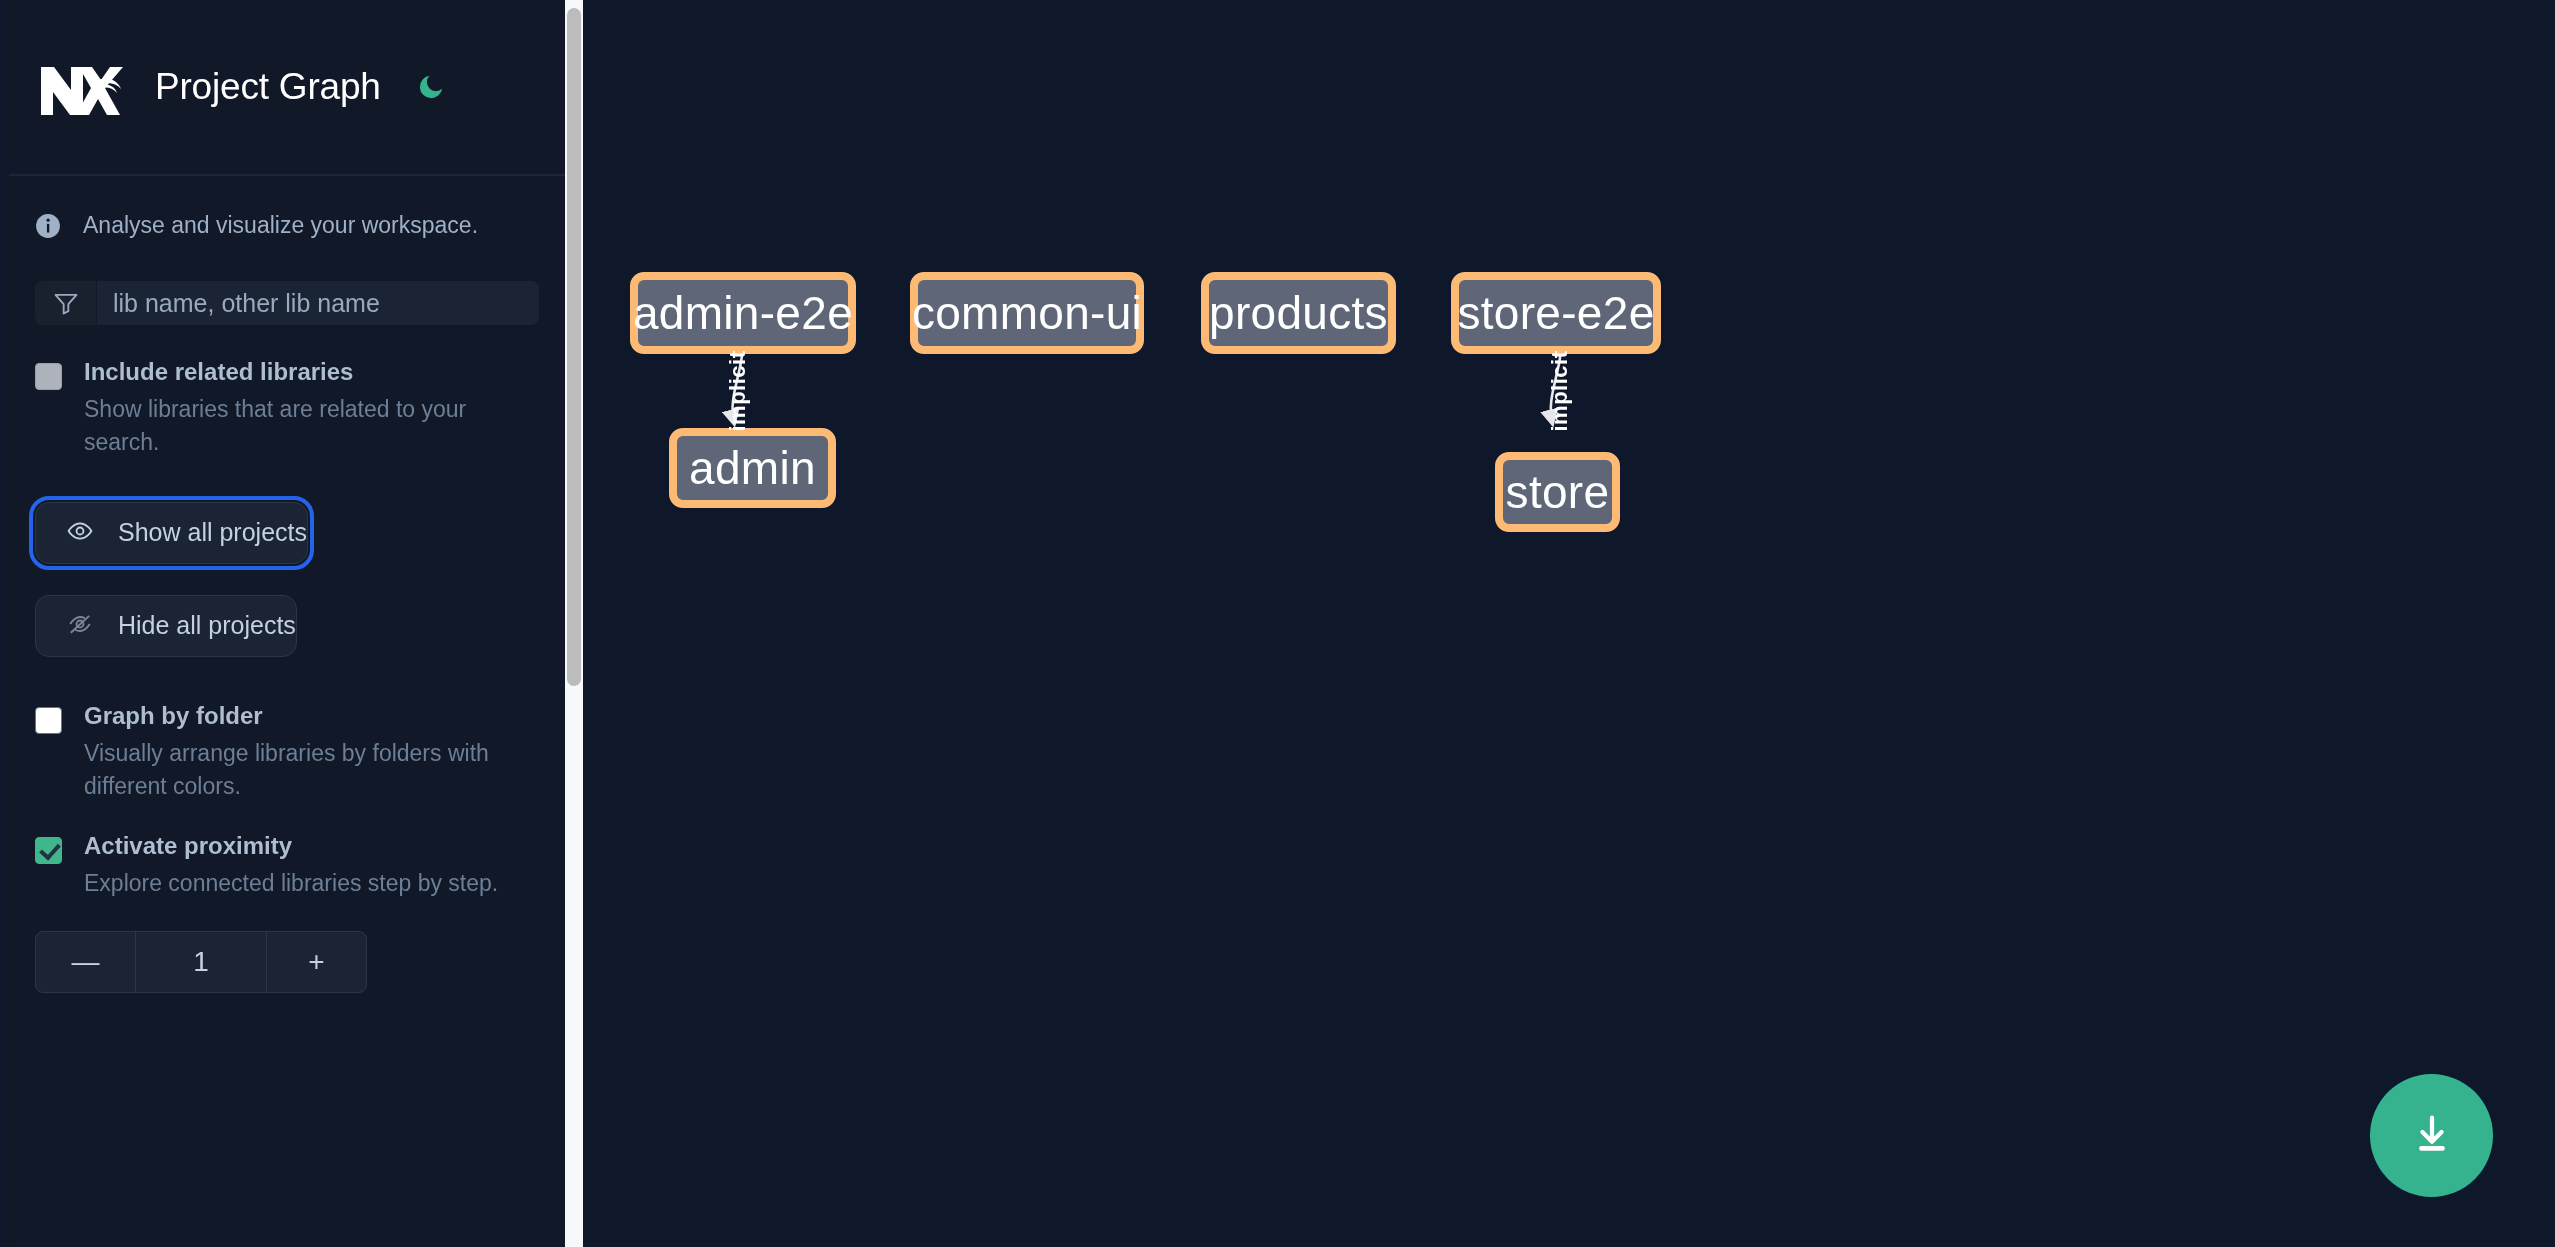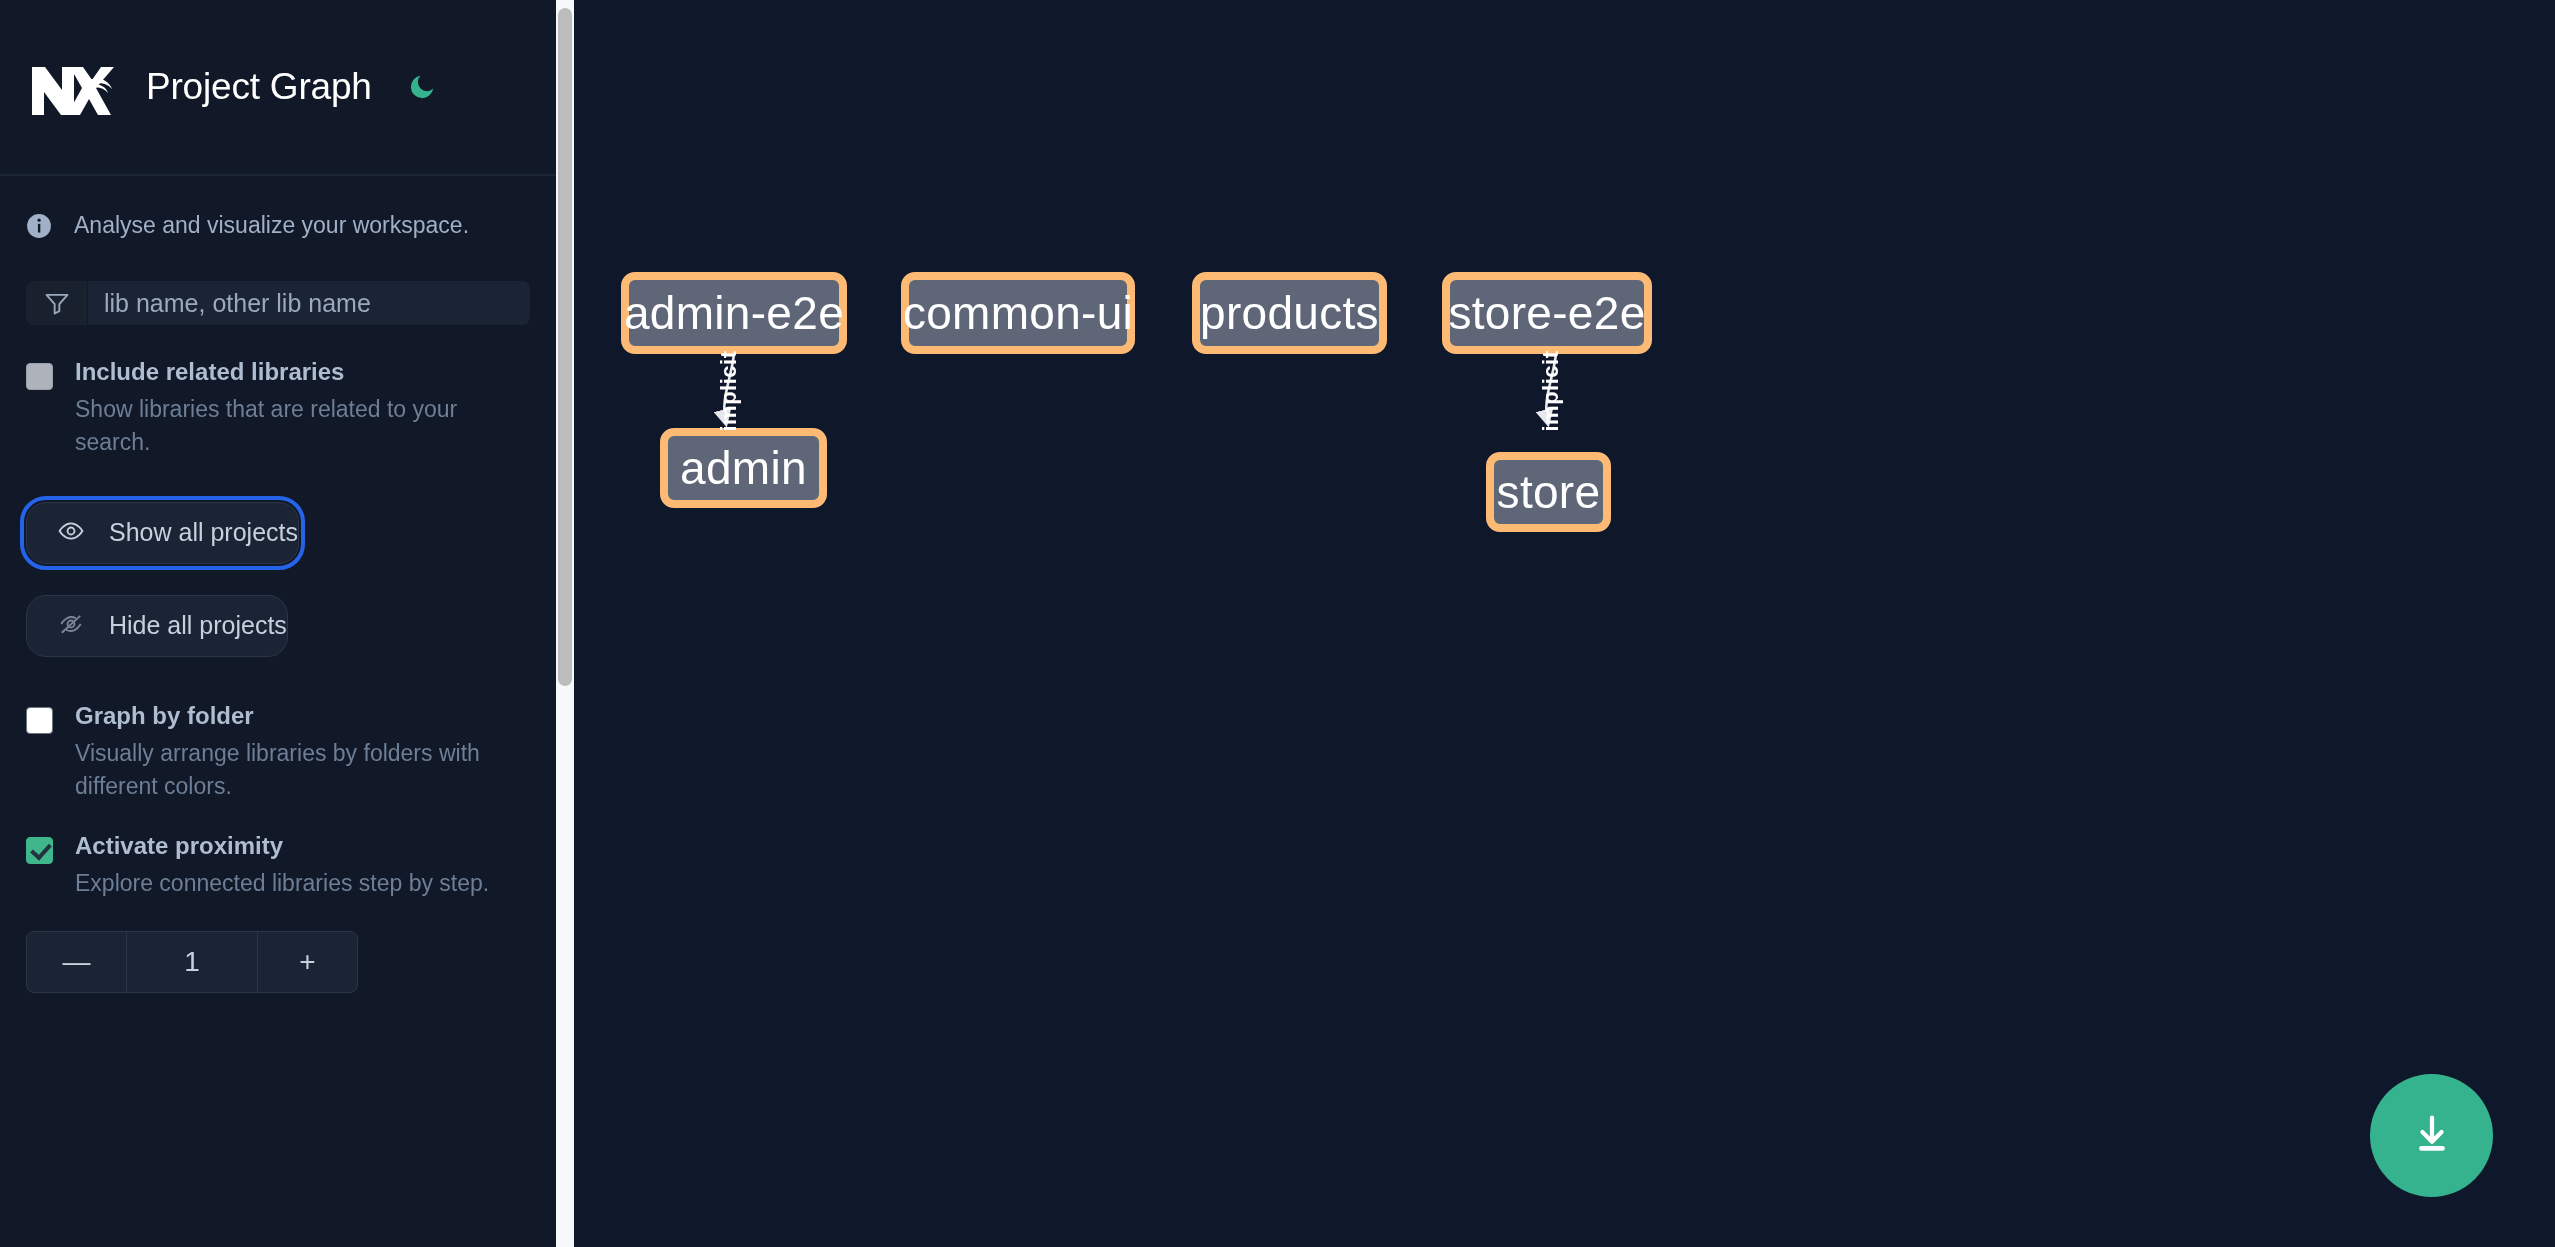--- a/index.html
+++ b/index.html
@@ -2,21 +2,21 @@
 <html><head>
 <meta charset="utf-8">
 <style>
   * { box-sizing: border-box; margin: 0; padding: 0; }
   html, body {
     width: 2555px; height: 1247px;
     background: #0f172a;
     font-family: "Liberation Sans", sans-serif;
     overflow: hidden;
   }
-  #app { position: relative; width: 2555px; height: 1247px; display: flex; }
+  #app { position: relative; width: 2555px; height: 1247px; display: flex; padding-left: 9px; }
 
   
   #sidebar {
     position: relative;
     width: 556px; height: 1247px;
     background: #111827;
     flex: 0 0 556px;
   }
   #sidebar-scroll {
     width: 556px; height: 1247px;
@@ -132,21 +132,21 @@
   }
 
   
   .btn {
     margin: 0 26px;
     height: 62px;
     display: flex;
     align-items: center;
     background: #1b2435;
     border: 1px solid #2b3648;
-    border-radius: 20px;
+    border-radius: 14px;
     color: #c5d1de;
     font-size: 25px;
     padding-left: 26px;
     cursor: pointer;
   }
   .btn .icon { width: 36px; height: 30px; flex: 0 0 36px; margin-right: 20px; }
   .btn-show {
     margin-top: 42px;
     outline: 4px solid #2563eb;
     outline-offset: 2px;

